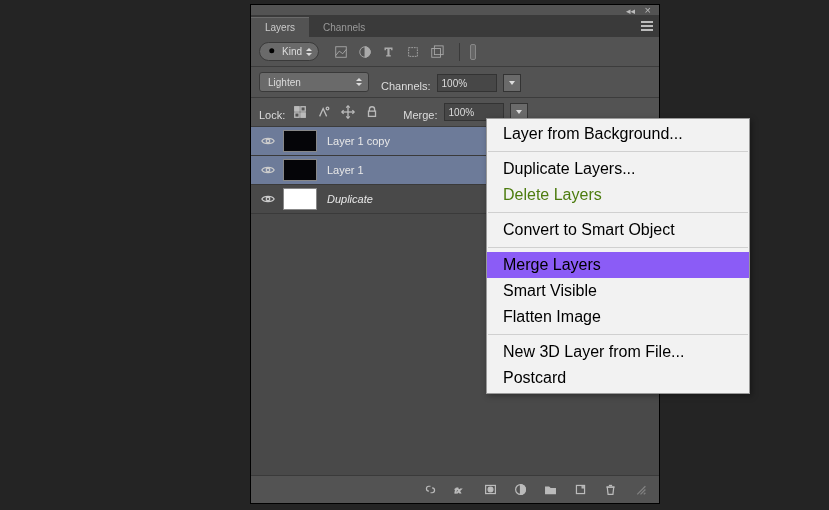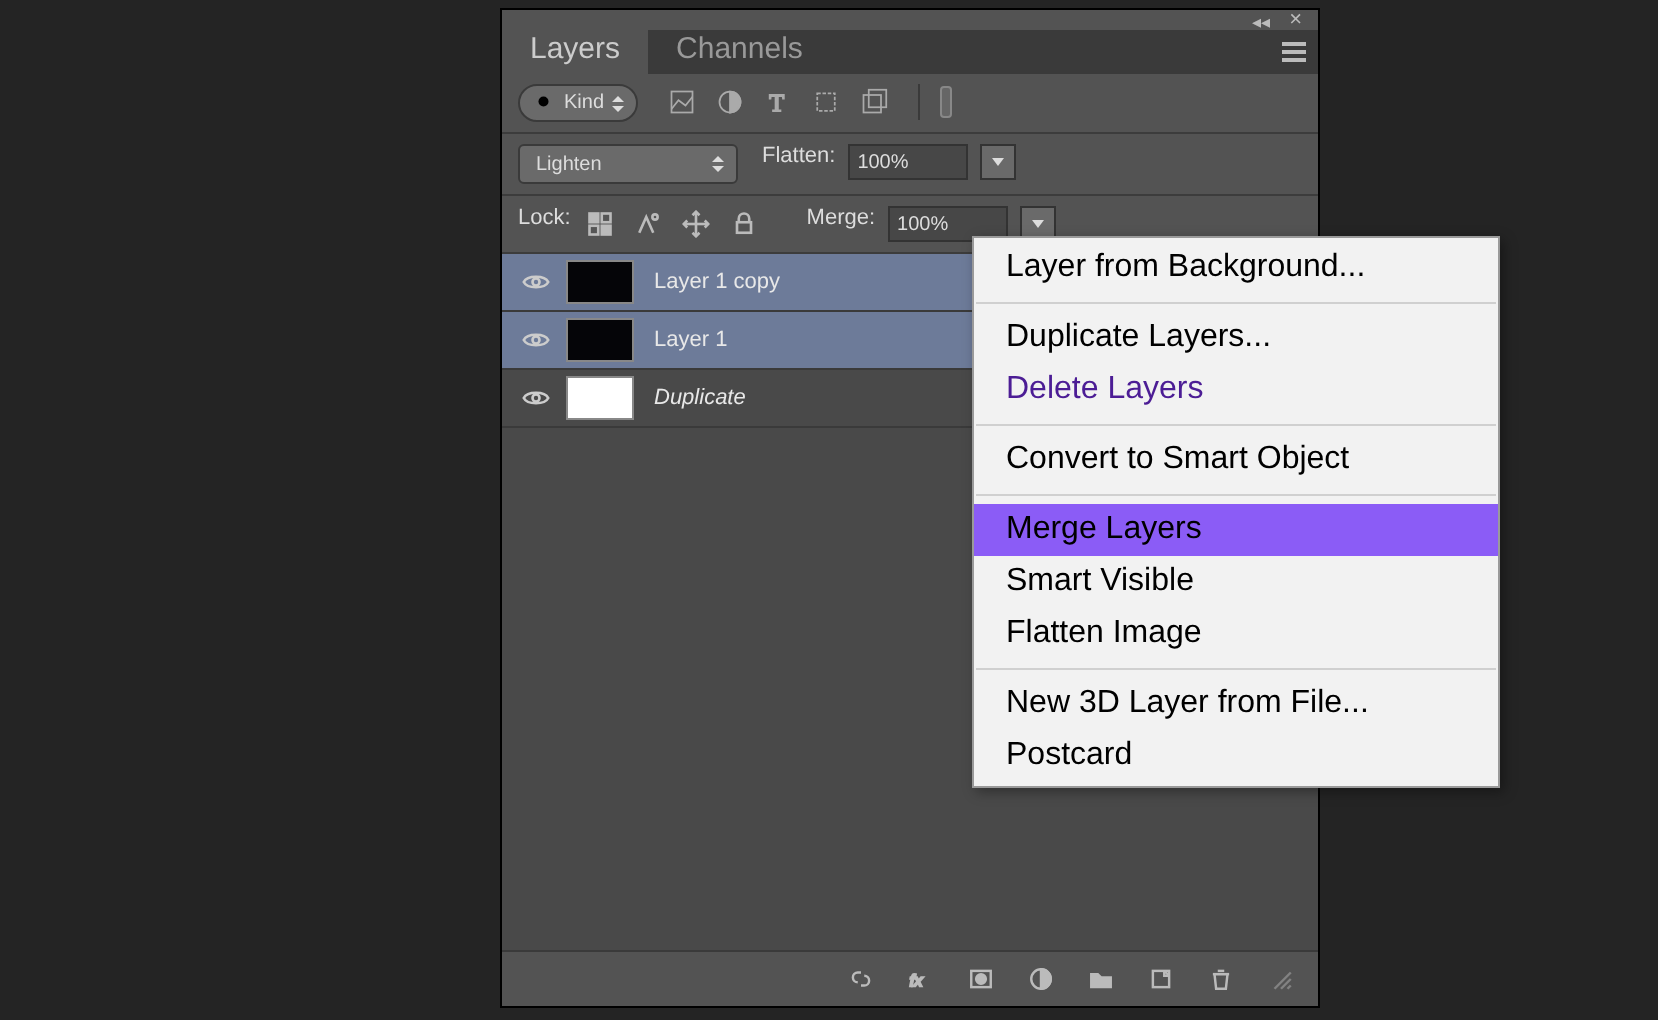--- a/index.html
+++ b/index.html
@@ -47,21 +47,21 @@
   }
   .tabs {
     display: flex;
     background: #3a3a3a;
     height: 22px;
     align-items: flex-end;
   }
   .tab {
     padding: 4px 14px;
     color: #ccc;
-    font-size: 15px;
+    font-size: 10px;
     cursor: pointer;
     border-top: 1px solid transparent;
   }
   .tab.active {
     background: #535353;
     border-top: 1px solid #6a6a6a;
   }
   .tab:not(.active) { color: #999; }
   .panel-menu {
     margin-left: auto;
@@ -75,21 +75,21 @@
   .panel-menu span {
     display: block;
     width: 12px;
     height: 2px;
     background: #bbb;
     box-shadow: 0 -4px 0 #bbb, 0 4px 0 #bbb;
   }
 
   .row {
     display: flex;
-    align-items: flex-start;
+    align-items: flex-end;
     padding: 5px 8px;
     gap: 6px;
   }
 
   .dropdown {
     background: #6a6a6a;
     border: 1px solid #3a3a3a;
     border-radius: 10px;
     height: 19px;
     display: flex;
@@ -216,21 +216,21 @@
     border: 1px solid #9a9a9a;
     box-shadow: 2px 2px 6px rgba(0,0,0,0.35);
     padding: 2px 0;
     font-size: 16px;
     color: #000;
   }
   .ctx-item {
     padding: 4px 16px;
     cursor: pointer;
   }
-  .ctx-item.disabled { color: #4c1d95; cursor: default; }
+  .ctx-item.disabled { color: #4d7c0f; cursor: default; }
   .ctx-item.highlight { background: #8b5cf6; }
   .ctx-sep { height:1px; background:#d0d0d0; margin:4px 1px; }
 
   .filter-icons { display:flex; gap:8px; align-items:center; margin-left:8px;}
   .filter-icons .fi {
     width:16px;height:16px;display:flex;align-items:center;justify-content:center;
     cursor:pointer;
   }
   .filter-icons .fi svg { width:14px;height:14px; stroke:#aaa; fill:#aaa; }
   .sep-vert { width:1px; height:18px; background:#3a3a3a; margin-left:6px;}
@@ -296,21 +296,21 @@
     </div>
   </div>
 
   <div class="divider"></div>
 
   <div class="row">
     <div class="dropdown wide">
       <span>Lighten</span>
       <span class="caret"></span>
     </div>
-    <span class="label" style="margin-left:6px">Flatten:</span>
+    <span class="label" style="margin-left:6px">Channels:</span>
     <div class="value-box">100%</div>
     <div class="value-arrow"></div>
   </div>
 
   <div class="divider"></div>
 
   <div class="row">
     <span class="label">Lock:</span>
     <div class="icon-btn">
         <svg viewBox="0 0 16 16">

